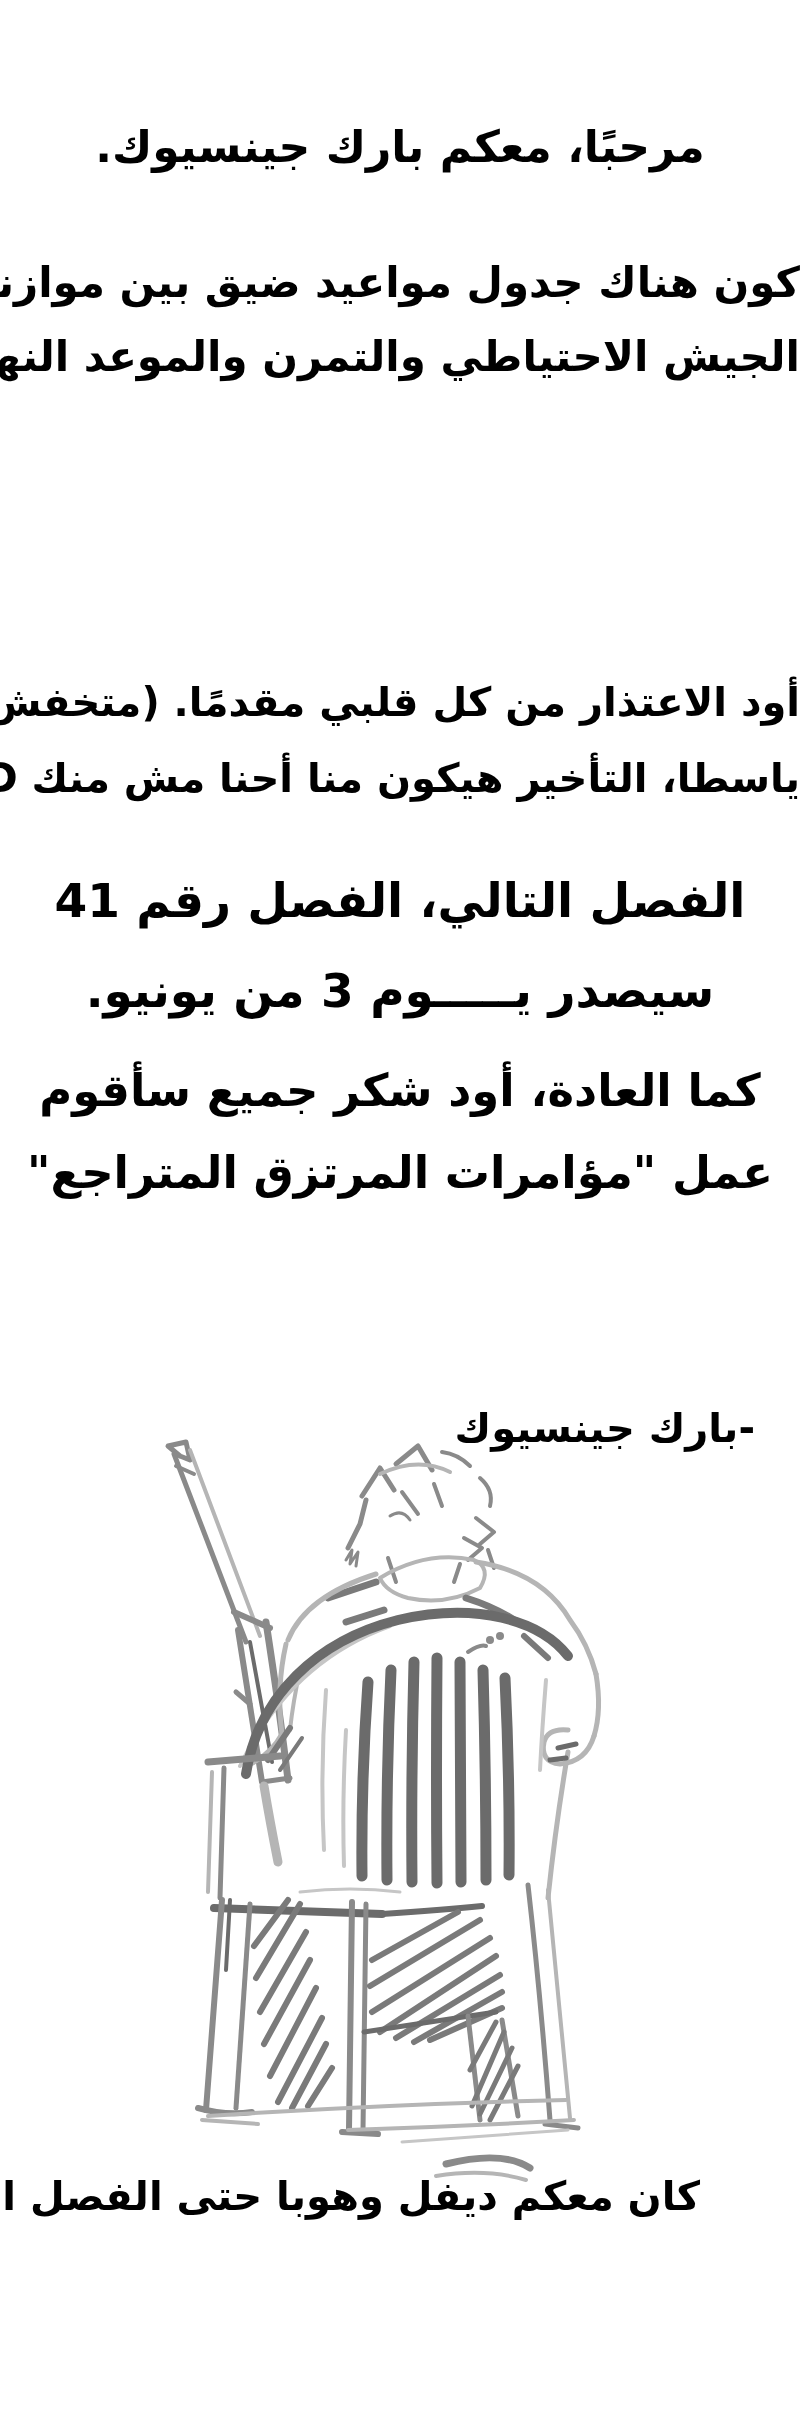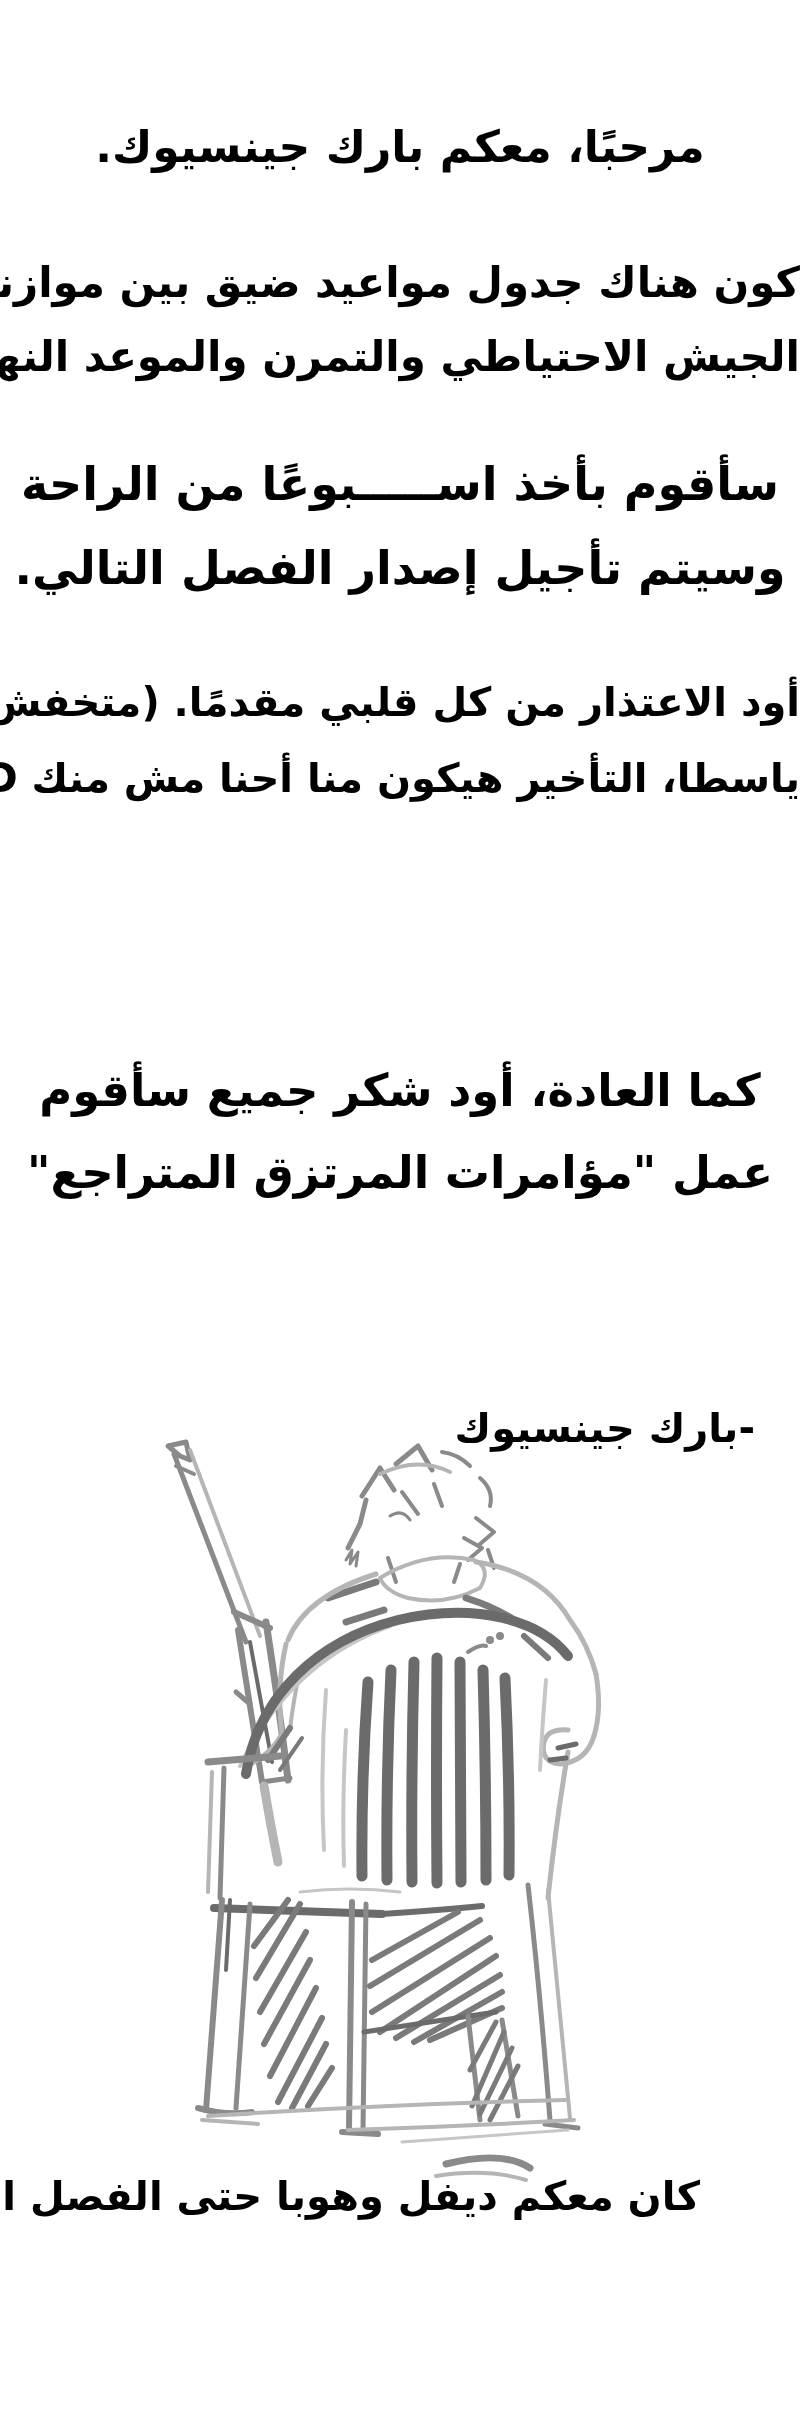--- a/index.html
+++ b/index.html
@@ -66,30 +66,30 @@
 
   <div class="para p-greeting">
     <div class="line">مرحبًا، معكم بارك جينسيوك.</div>
   </div>
 
   <div class="para p-schedule">
     <div class="line">كون هناك جدول مواعيد ضيق بين موازنة</div>
     <div class="line">الجيش الاحتياطي والتمرن والموعد النهائي،</div>
   </div>
 
-  <div class="para p-break">
-    <div class="line">سأقوم بأخذ اســـــبوعًا من الراحة</div>
-    <div class="line">وسيتم تأجيل إصدار الفصل التالي.</div>
-  </div>
 
   <div class="para p-apology">
     <div class="line">أود الاعتذار من كل قلبي مقدمًا. (متخفش</div>
     <div class="line">ياسطا، التأخير هيكون منا أحنا مش منك xD)</div>
   </div>
 
+  <div class="para p-next">
+    <div class="line">الفصل التالي، الفصل رقم 41</div>
+    <div class="line">سيصدر يـــــوم 3 من يونيو.</div>
+  </div>
 
   <div class="para p-thanks">
     <div class="line">كما العادة، أود شكر جميع سأقوم</div>
     <div class="line">عمل "مؤامرات المرتزق المتراجع"</div>
   </div>
 
   <div class="para p-signature">
     <div class="line">-بارك جينسيوك</div>
   </div>
 

